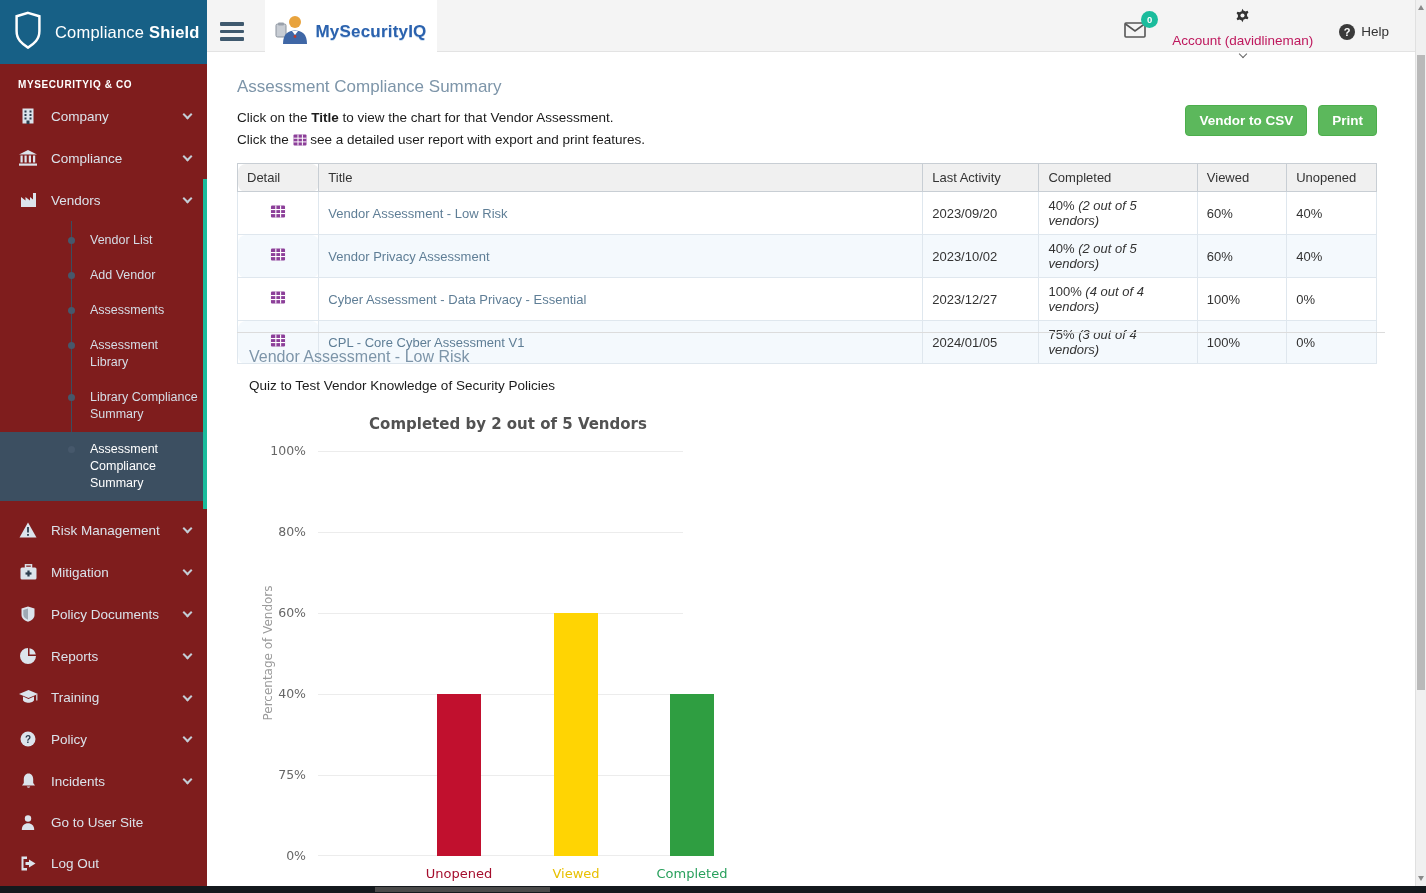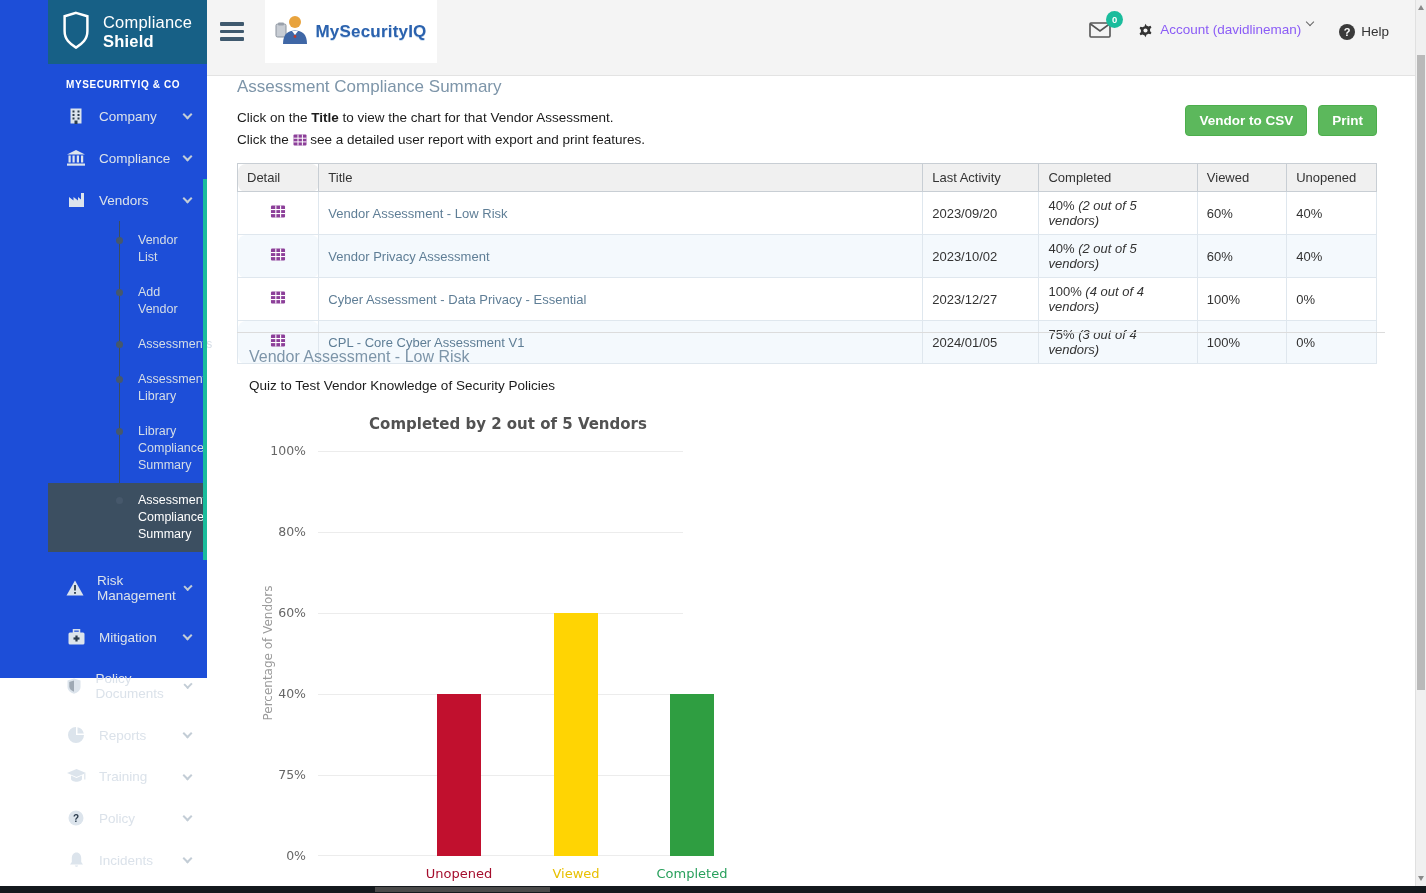--- a/index.html
+++ b/index.html
@@ -1,22 +1,22 @@
 <!DOCTYPE html>
 <html><head>
 <meta charset="utf-8">
 <style>
   * { box-sizing: border-box; margin: 0; padding: 0; }
   html,body { width:1426px; height:893px; }
   body { position:relative; overflow:hidden; background:#fff;
          font-family:"Liberation Sans", sans-serif; }
 
   
-  .sidebar { position:absolute; left:0; top:0; width:207px; height:678px;
-             background:#1d4ed8; color:#dbe2ea; z-index:3;padding-left:48px; }
+  .sidebar { position:absolute; left:0; top:0; width:207px; height:886px;
+             background:#7f1d1d; color:#dbe2ea; z-index:3; }
   .brand { height:64px; background:#176086; display:flex; align-items:center;
            padding-left:13px; }
   .brand-text { font-size:16.5px; color:#fff; margin-left:12px; letter-spacing:.2px; }
   .brand-text b { font-weight:bold; }
   .org { padding:15px 18px 5px 18px; font-size:10px; font-weight:bold;
          letter-spacing:.6px; color:#fff; }
   .menu { list-style:none; }
   .mi { display:flex; align-items:center; padding:13px 16px 13px 18px;
         font-size:13.5px; cursor:pointer; position:relative; }
   .mi .ico { width:20px; margin-right:13px; display:flex; justify-content:center; }
@@ -28,36 +28,36 @@
   .sub { list-style:none; position:relative; padding:2px 0 8px 0; }
   .sub::before { content:""; position:absolute; left:71px; top:0; bottom:16px;
                  width:1px; background:#3b4d5f; }
   .si { position:relative; padding:9px 8px 9px 90px; font-size:12.5px;
         line-height:17px; color:#d5dde6; cursor:pointer; }
   .si::before { content:""; position:absolute; left:68px; top:14px; width:7px;
                 height:7px; border-radius:50%; background:#46586b; }
   .si.active { background:#3c4f61; color:#fff; }
 
   
-  .topbar { position:absolute; left:207px; top:0; width:1208px; height:76px;
+  .topbar { position:absolute; left:207px; top:0; width:1208px; height:52px;
             background:#f4f4f4; border-bottom:1px solid #e3e3e3; z-index:2; }
   .burger { position:absolute; left:13px; top:22px; width:24px; cursor:pointer; }
   .burger div { height:3.5px; background:#3f596e; border-radius:1px; margin-bottom:4px; }
   .logo-card { position:absolute; left:58px; top:0; width:172px; height:63px;
                background:#fff; display:flex; align-items:center; justify-content:center; }
   .logo-text { font-size:17px; font-weight:bold; color:#2b62ae; margin-left:6px;
                letter-spacing:.2px; text-shadow:0 1px 0 #cfe0f2; }
   .tb-right { position:absolute; right:26px; top:0; height:63px; display:flex;
               align-items:center; gap:26px; }
   .mailwrap { position:relative; cursor:pointer; }
   .badge { position:absolute; top:-11px; right:-12px; width:17px; height:17px;
            border-radius:50%; background:#1abc9c; color:#fff; font-size:9.5px;
            font-weight:bold; display:flex; align-items:center; justify-content:center; }
-  .acct { display:flex; align-items:flex-start; gap:6px; font-size:13.5px; color:#8b5cf6;
-          cursor:pointer; }
+  .acct { display:flex; align-items:center; gap:6px; font-size:13.5px; color:#be185d;
+          cursor:pointer;flex-direction:column; }
   .chev-dn { width:6px; height:6px; border-right:1.6px solid #666;
              border-bottom:1.6px solid #666; transform:rotate(45deg); margin-top:-3px; }
   .helpwrap { display:flex; align-items:center; gap:6px; font-size:13.5px;
               color:#333; cursor:pointer; }
   .qmark { width:16px; height:16px; border-radius:50%; background:#3a3a3a; color:#fff;
            font-size:11px; font-weight:bold; display:flex; align-items:center;
            justify-content:center; }
 
   
   .vscroll { position:absolute; right:0; top:0; width:11px; height:886px;

